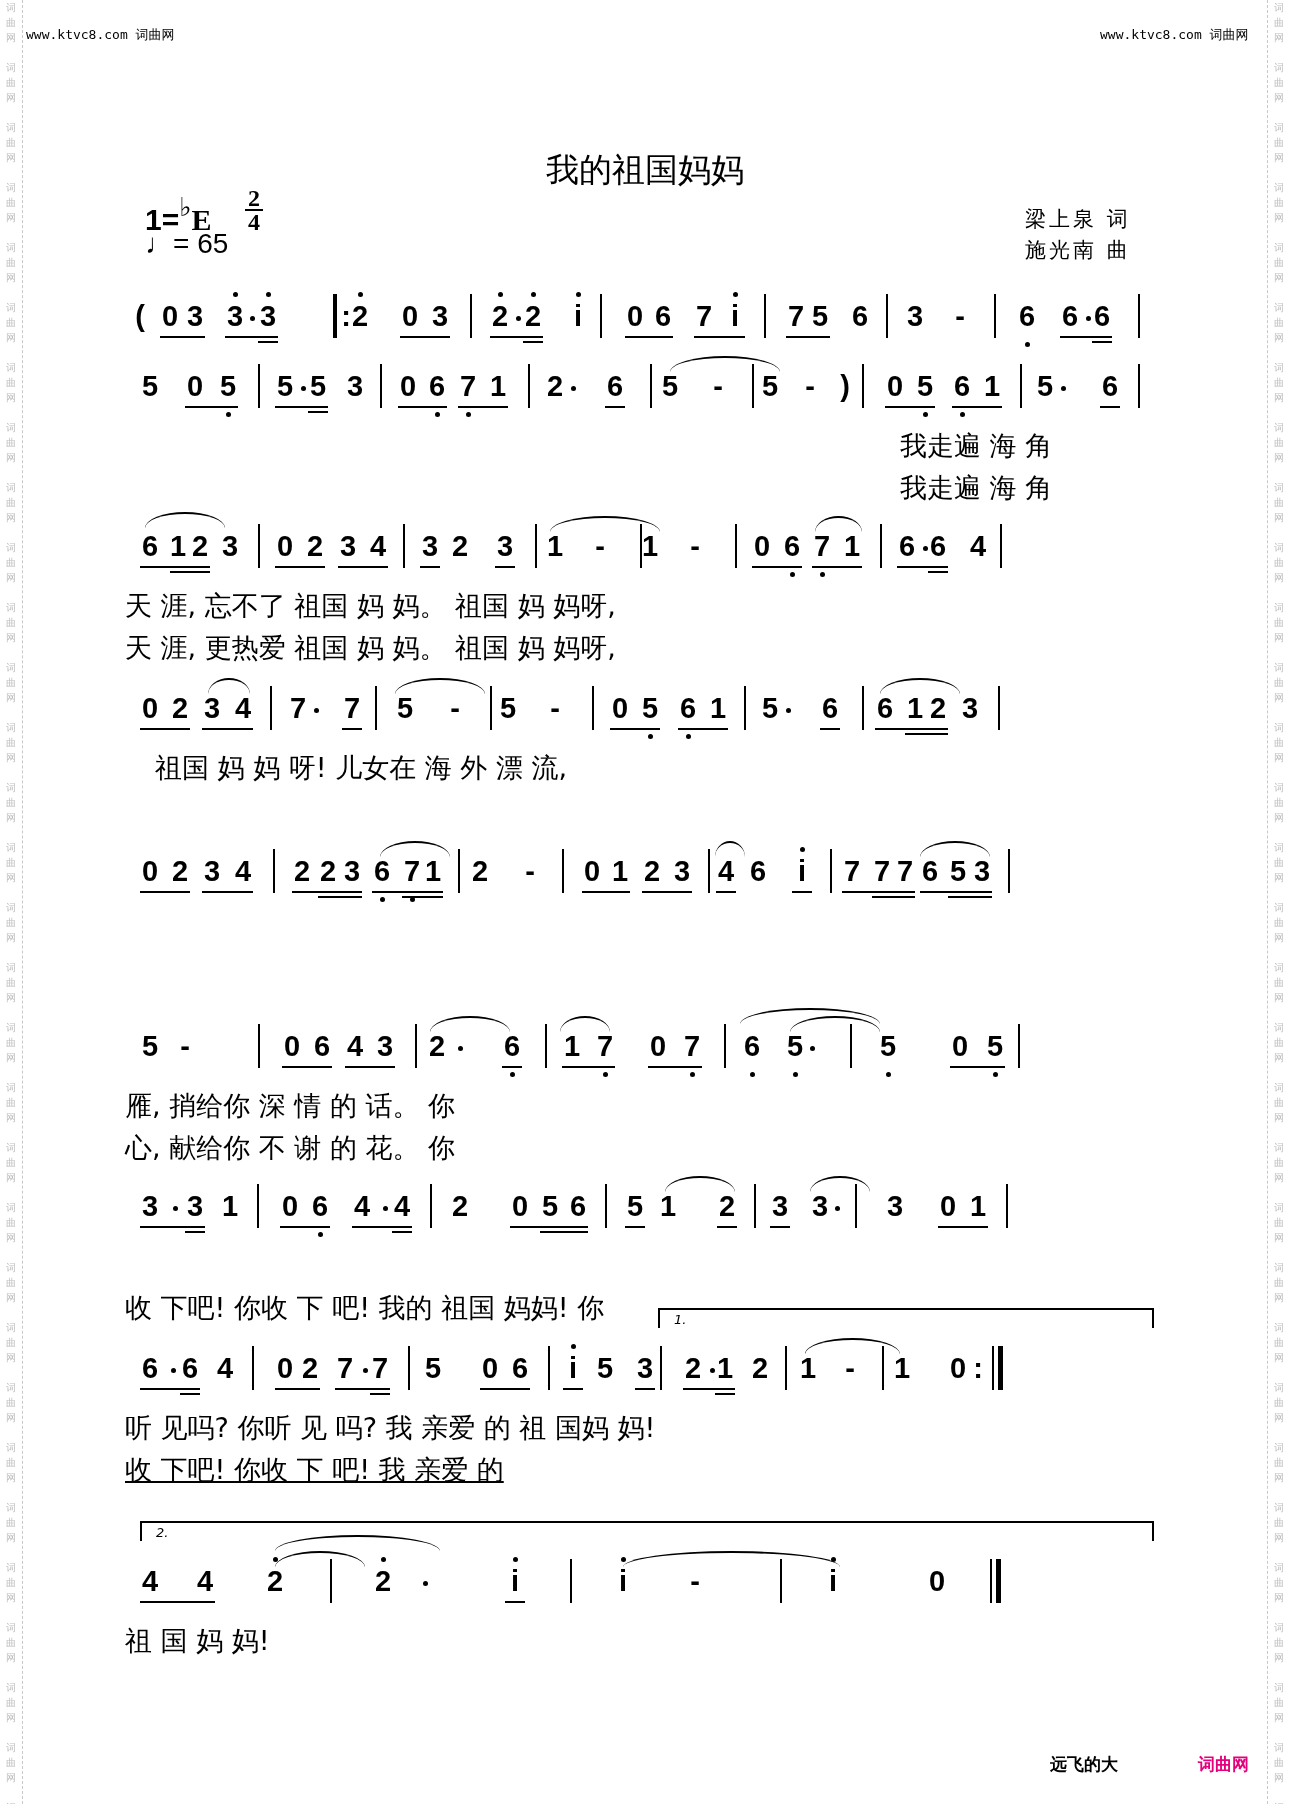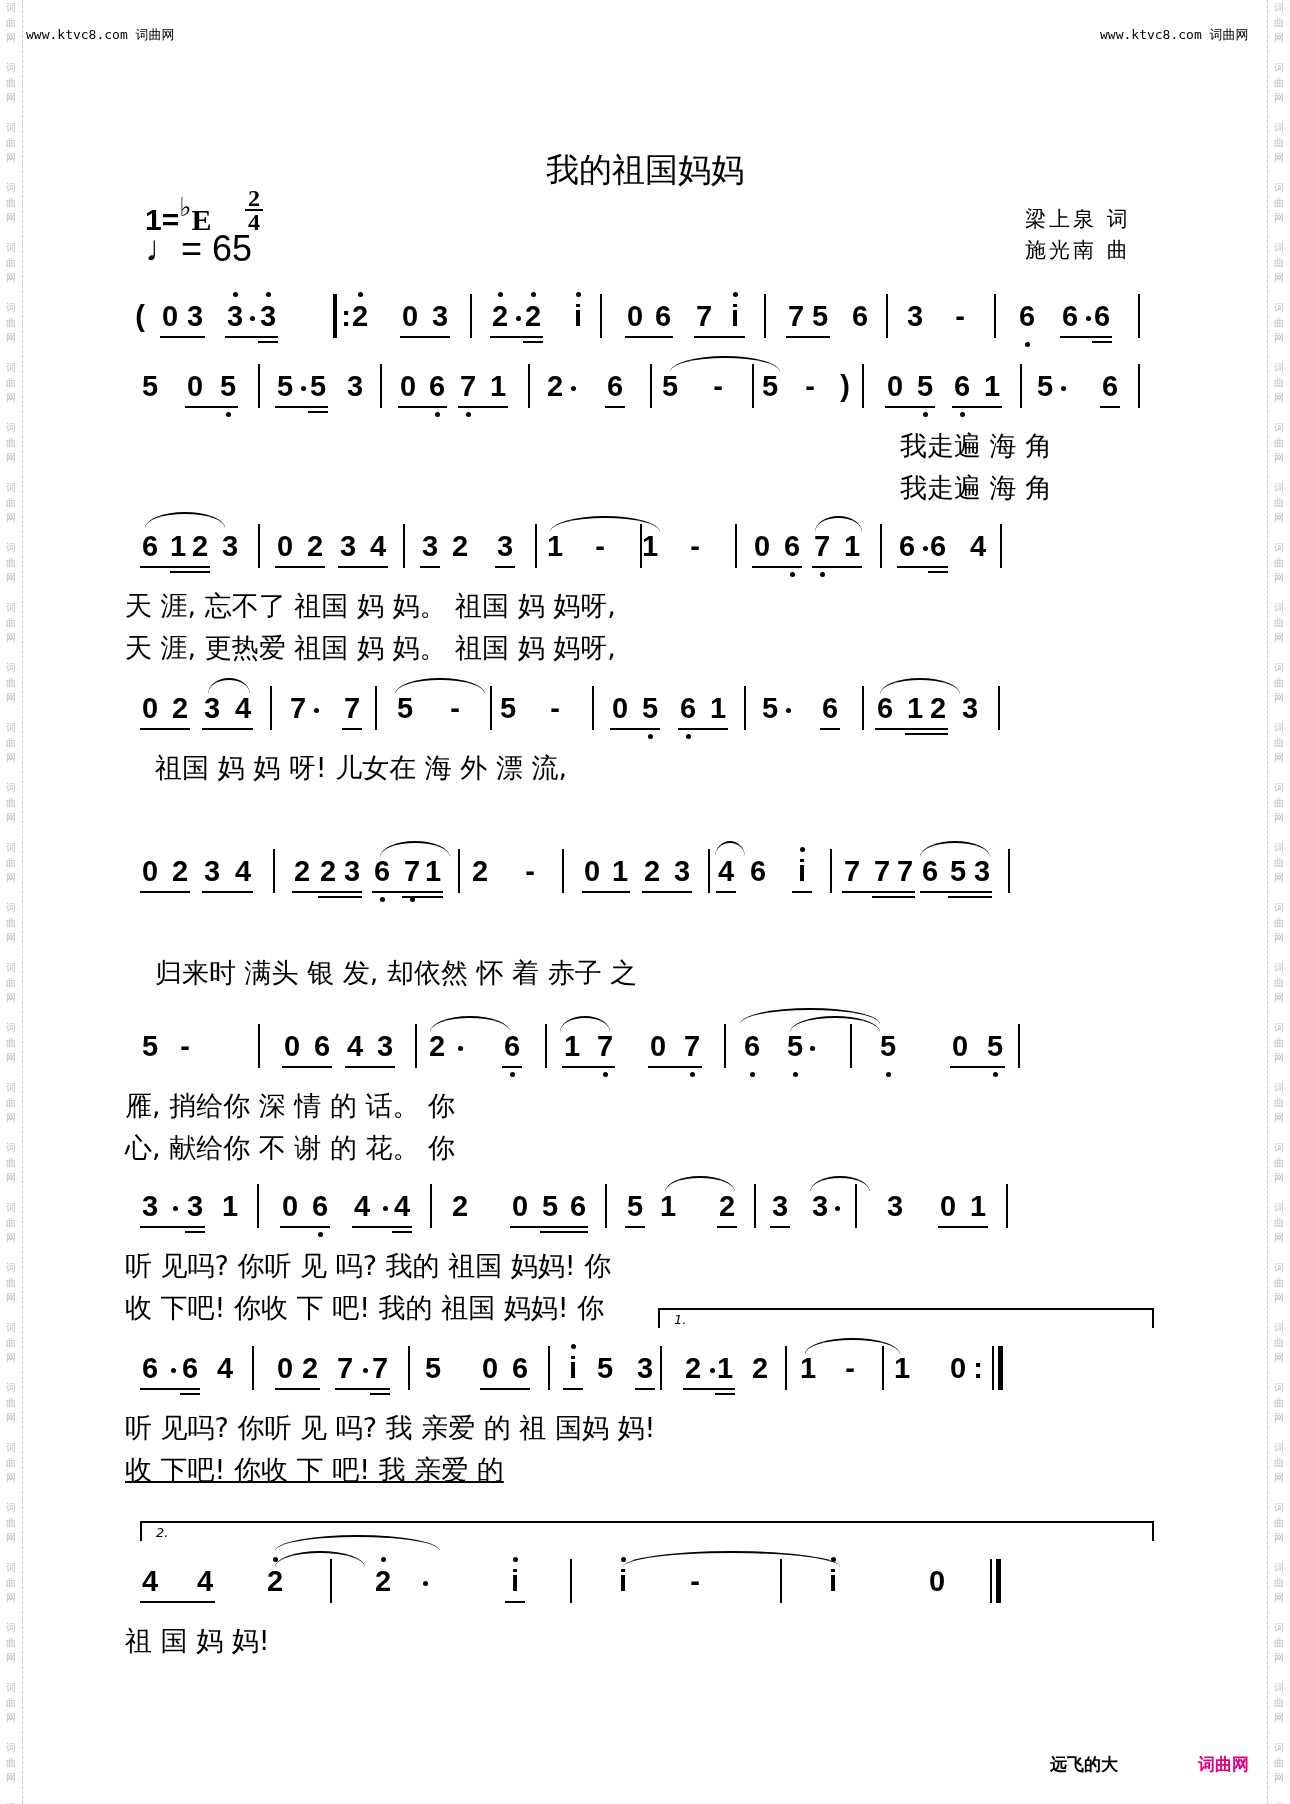--- a/index.html
+++ b/index.html
@@ -9,21 +9,21 @@
   .sidebar.left { left:0; border-right:1px dashed #c8c8c8; }
   .sidebar.right { left:1267px; border-left:1px dashed #c8c8c8; }
   .wm { position:absolute; left:3px; width:16px; font-size:10px; line-height:15px; color:#c0c0c0; text-align:center; }
   .url { position:absolute; top:26px; font-family:"DejaVu Sans Mono","Liberation Mono",monospace; font-size:13px; }
   .title { position:absolute; top:148px; left:0; width:1290px; text-align:center; font-size:33px; }
   .key { position:absolute; left:145px; top:192px; font-family:"Liberation Sans",sans-serif; font-weight:bold; font-size:30px; }
   .key .flat { font-size:26px; vertical-align:14px; font-weight:normal; }
   .key .E { font-family:"Liberation Serif",serif; }
   .ts { position:absolute; left:245px; top:188px; font-family:"Liberation Serif",serif; font-weight:bold; font-size:24px; line-height:20px; text-align:center; }
   .ts .line { border-top:2px solid #000; width:18px; margin:1px 0; }
-  .tempo { position:absolute; left:145px; top:228px; font-family:"Liberation Sans",sans-serif; font-size:36px; }
+  .tempo { position:absolute; left:145px; top:228px; font-family:"Liberation Sans",sans-serif; font-size:28px; }
   .credit { position:absolute; left:1025px; font-family:"DejaVu Serif","Liberation Serif",serif; font-size:21px; letter-spacing:3px; }
   .row { position:absolute; left:140px; width:1010px; height:60px; }
   .n { position:absolute; font-family:"Liberation Sans",sans-serif; font-weight:bold; font-size:29px; top:0; width:20px; text-align:center; }
   .bar { position:absolute; width:2px; background:#000; top:-6px; height:44px; }
   .ul { position:absolute; height:2px; background:#000; }
   .dt { position:absolute; width:5px; height:5px; border-radius:50%; background:#000; }
   .slur { position:absolute; border-top:2px solid #000; border-radius:50% 50% 0 0 / 100% 100% 0 0; height:14px; }
   .lyr { position:absolute; font-size:27px; white-space:pre; letter-spacing:0px; }
   .volta { position:absolute; border-top:2px solid #000; border-left:2px solid #000; border-right:2px solid #000; height:18px; }
   .volta span { position:absolute; left:14px; top:2px; font-size:13px; font-style:italic; }
@@ -367,21 +367,20 @@
       <div class="n" style="left: 755px;">7</div>
       <div class="ul" style="left: 702px; width: 73px; top: 36px;"></div>
       <div class="ul" style="left: 732px; width: 43px; top: 41px;"></div>
       <div class="slur" style="left: 780px; width: 70px; top: -14px;"></div>
       <div class="n" style="left: 780px;">6</div>
       <div class="n" style="left: 808px;">5</div>
       <div class="n" style="left: 832px;">3</div>
       <div class="ul" style="left: 780px; width: 72px; top: 36px;"></div>
       <div class="ul" style="left: 808px; width: 44px; top: 41px;"></div>
       <div class="bar" style="left: 868px; width: 2px;"></div>
-      <div class="lyr" style="left: 15px; top: 100px;">归来时 满头 银 发, 却依然 怀 着 赤子 之</div>
     </div>
     <div class="row" style="top: 1030px;">
       <div class="n" style="left: 0px;">5</div>
       <div class="n" style="left: 35px;">-</div>
       <div class="bar" style="left: 118px; width: 2px;"></div>
       <div class="n" style="left: 142px;">0</div>
       <div class="n" style="left: 172px;">6</div>
       <div class="ul" style="left: 142px; width: 50px; top: 36px;"></div>
       <div class="n" style="left: 205px;">4</div>
       <div class="n" style="left: 235px;">3</div>
@@ -458,21 +457,20 @@
       <div class="ul" style="left: 630px; width: 20px; top: 36px;"></div>
       <div class="slur" style="left: 670px; width: 60px; top: -14px;"></div>
       <div class="n" style="left: 670px;">3</div>
       <div class="dt" style="left: 695px; top: 16px;"></div>
       <div class="bar" style="left: 715px; width: 2px;"></div>
       <div class="n" style="left: 745px;">3</div>
       <div class="n" style="left: 798px;">0</div>
       <div class="n" style="left: 828px;">1</div>
       <div class="ul" style="left: 798px; width: 50px; top: 36px;"></div>
       <div class="bar" style="left: 866px; width: 2px;"></div>
-      <div class="lyr" style="left: -15px; top: 58px;">听 见吗? 你听 见 吗? 我的 祖国 妈妈! 你</div>
       <div class="lyr" style="left: -15px; top: 100px;">收 下吧! 你收 下 吧! 我的 祖国 妈妈! 你</div>
     </div>
     <div class="row" style="top: 1352px;">
       <div class="n" style="left: 0px;">6</div>
       <div class="dt" style="left: 31px; top: 16px;"></div>
       <div class="n" style="left: 40px;">6</div>
       <div class="ul" style="left: 0px; width: 60px; top: 36px;"></div>
       <div class="ul" style="left: 40px; width: 20px; top: 41px;"></div>
       <div class="n" style="left: 75px;">4</div>
       <div class="bar" style="left: 112px; width: 2px;"></div>

